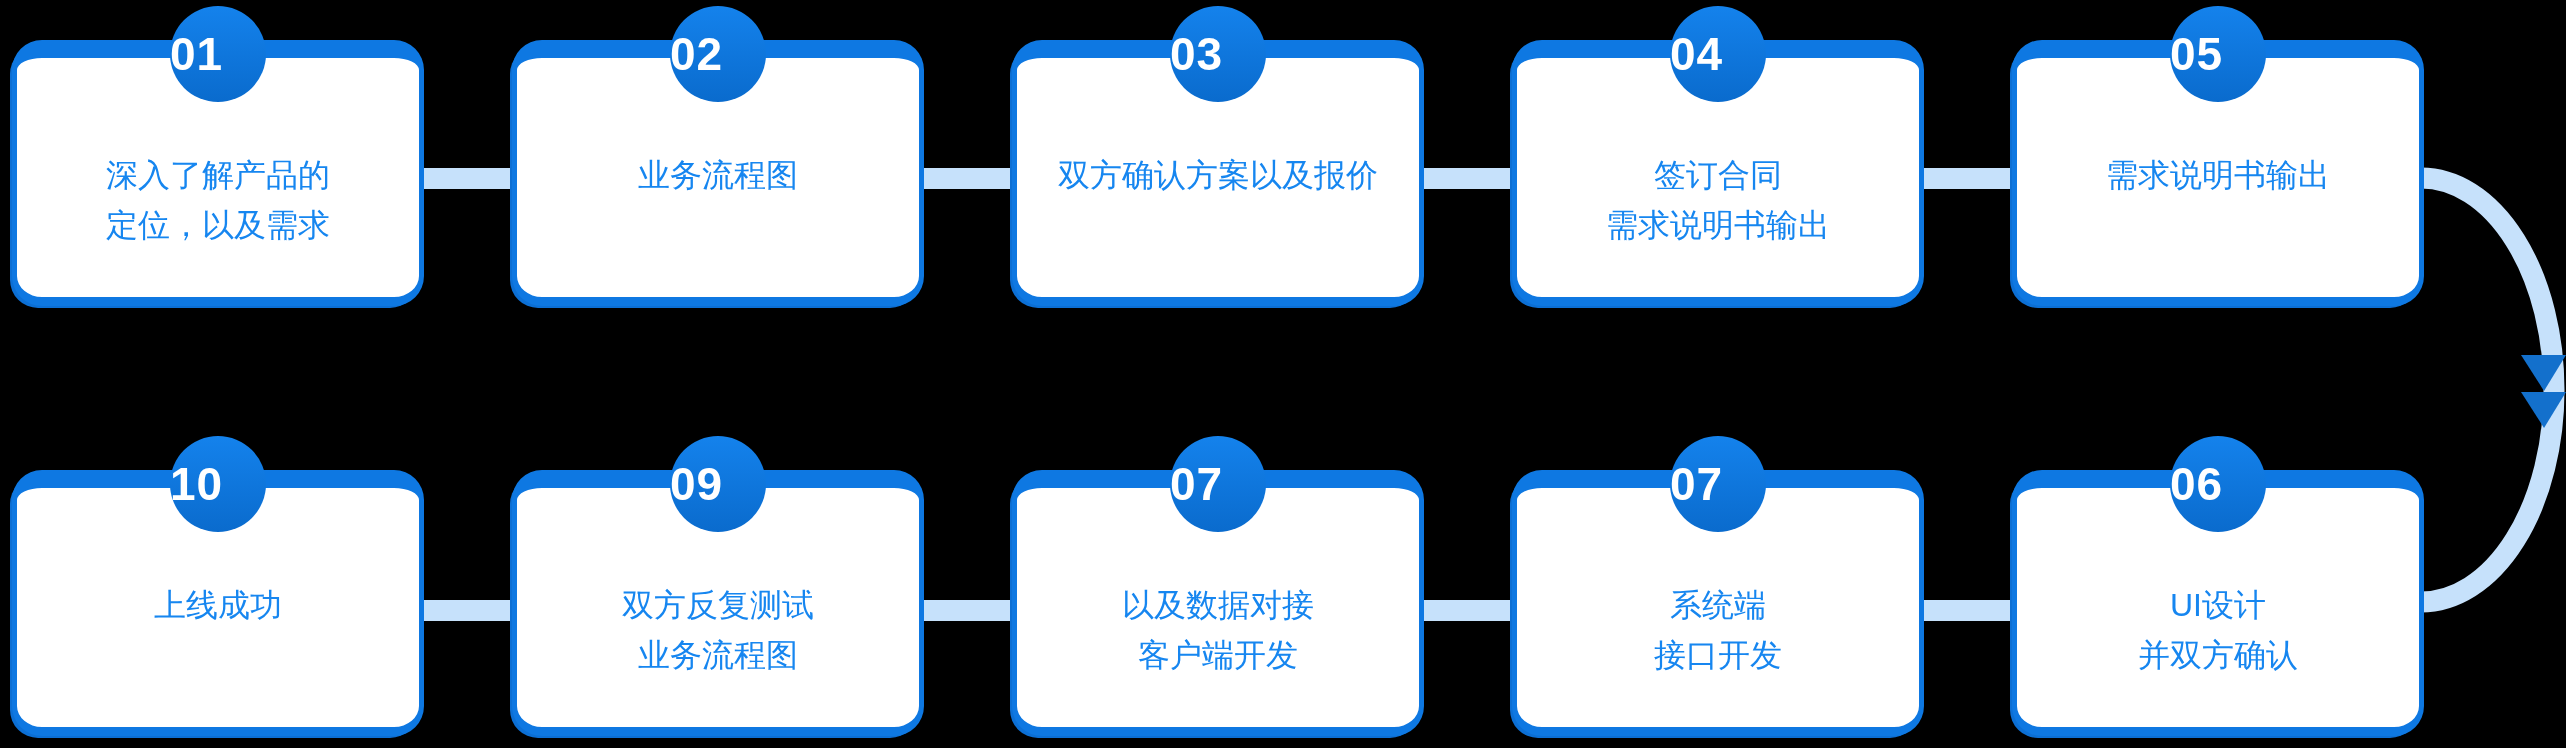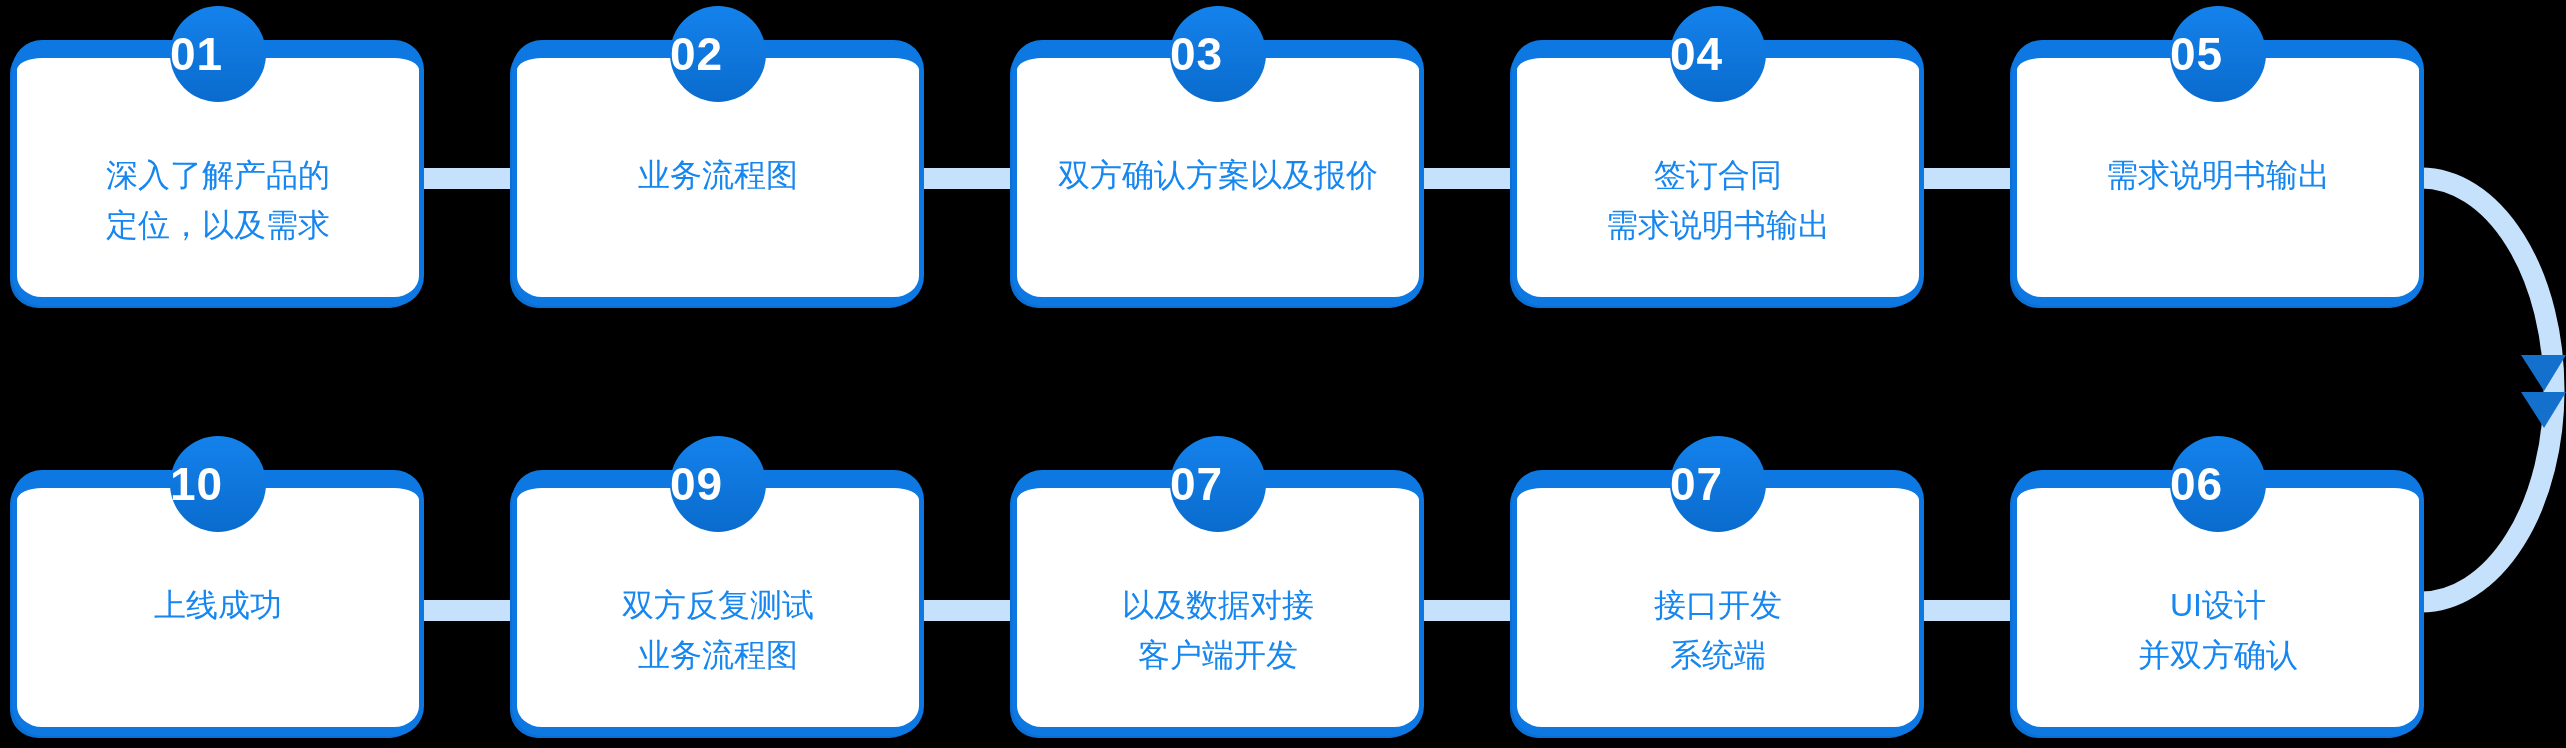--- a/index.html
+++ b/index.html
@@ -155,22 +155,22 @@
       <div>以及数据对接</div>
       <div>客户端开发</div>
     </div>
   </div>
 
   <div class="card" style="left:1512px;top:470px">
     <div class="badge">
       <span class="badge-num">07</span>
     </div>
     <div class="card-text">
+      <div>系统端</div>
       <div>接口开发</div>
-      <div>系统端</div>
     </div>
   </div>
 
   <div class="card" style="left:2012px;top:470px">
     <div class="badge">
       <span class="badge-num">06</span>
     </div>
     <div class="card-text">
       <div>UI设计</div>
       <div>并双方确认</div>

